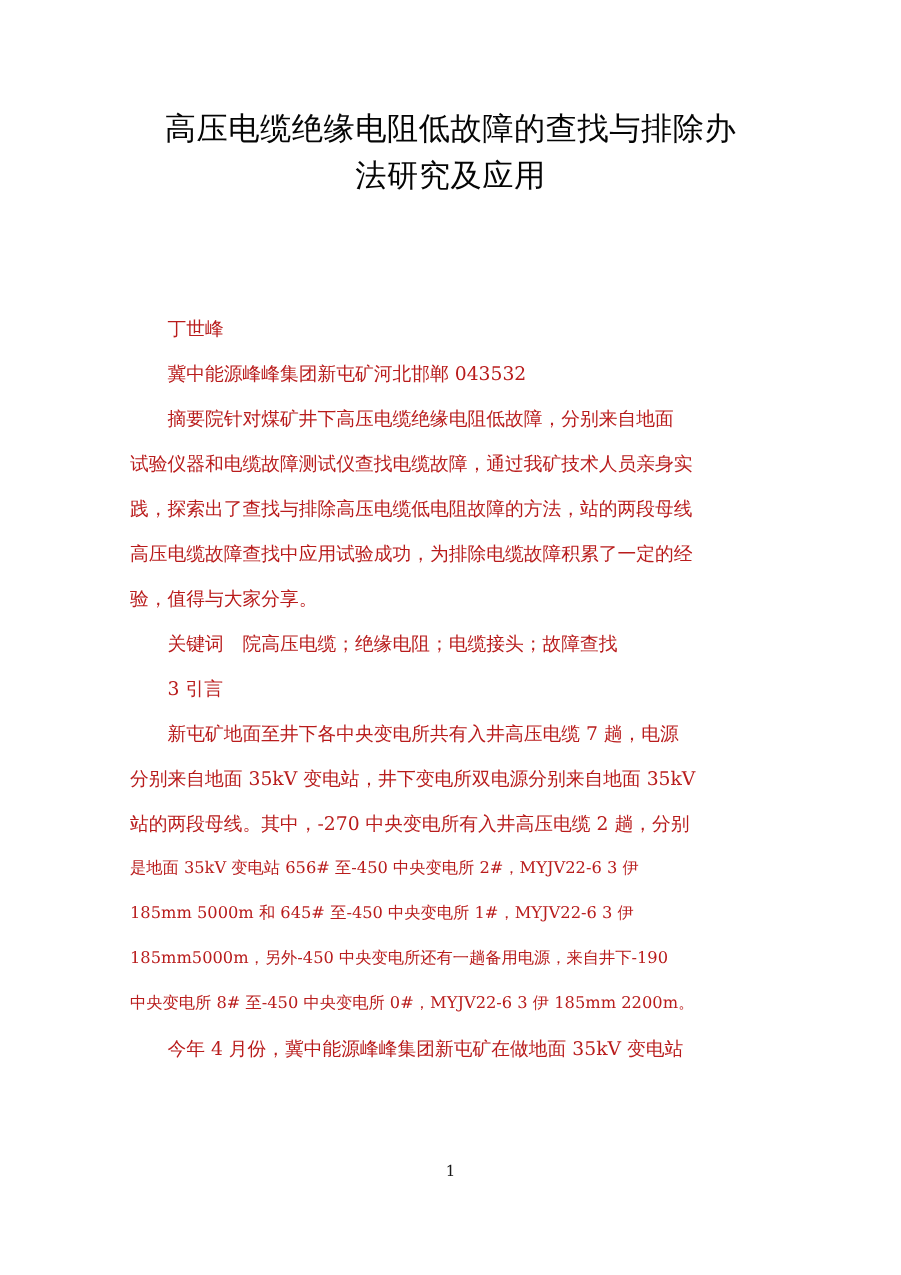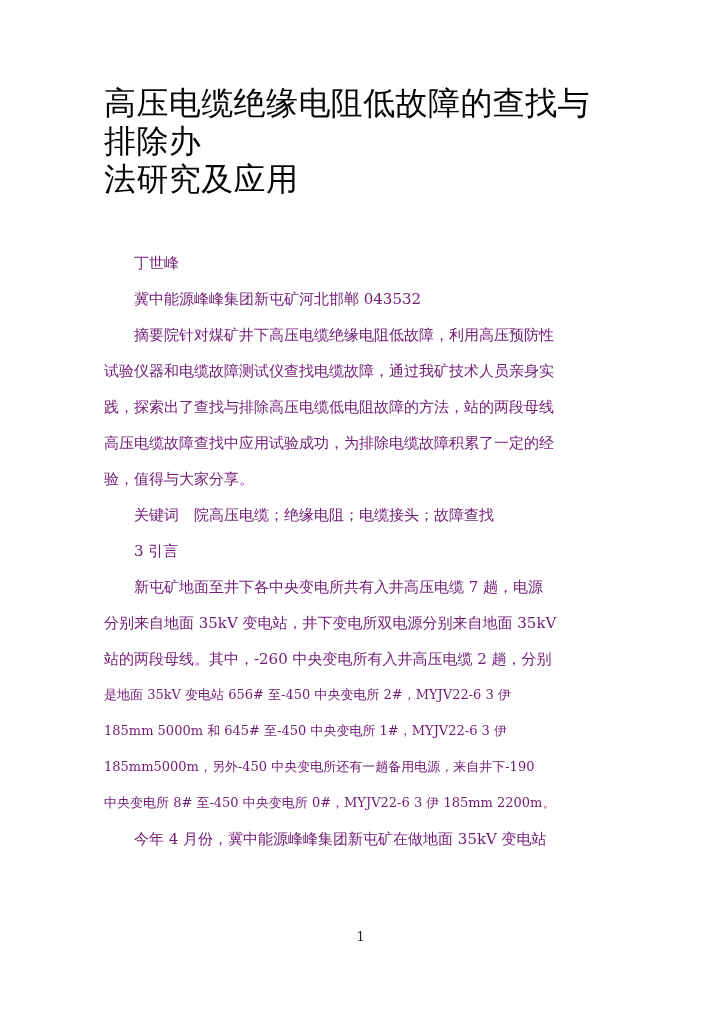--- a/index.html
+++ b/index.html
@@ -17,40 +17,40 @@
     height: 1020px;
     background: #ffffff;
     overflow: hidden;
     box-sizing: border-box;
   }
   .doc-title {
     position: absolute;
     left: 104px;
     top: 84px;
     width: 513px;
-    text-align: left;
+    text-align: center;
     font-family: "DejaVu Serif", "Liberation Serif", serif;
-    font-size: 32px;
+    font-size: 25px;
     line-height: 38px;
     letter-spacing: 0.4px;
     color: #050505;
     font-weight: 400;
   }
   .body-block {
     position: absolute;
     left: 104px;
     top: 245px;
     width: 514px;
   }
   .line {
     font-family: "DejaVu Serif", "Liberation Serif", serif;
     font-size: 15px;
     line-height: 36px;
     height: 36px;
-    color: #701a75;
+    color: #b91c1c;
     white-space: pre;
     letter-spacing: 0px;
   }
   .line.indent {
     text-indent: 30px;
   }
   .line.mono-mix {
     font-size: 13px;
   }
   .page-number {
@@ -72,33 +72,33 @@
   <div class="doc-title">
     <div>高压电缆绝缘电阻低故障的查找与排除办</div>
     <div>法研究及应用</div>
   </div>
 
   <div class="body-block">
 
     <div class="line indent">丁世峰</div>
     <div class="line indent">冀中能源峰峰集团新屯矿河北邯郸 043532</div>
 
-    <div class="line indent">摘要院针对煤矿井下高压电缆绝缘电阻低故障，利用高压预防性</div>
+    <div class="line indent">摘要院针对煤矿井下高压电缆绝缘电阻低故障，分别来自地面</div>
     <div class="line">试验仪器和电缆故障测试仪查找电缆故障，通过我矿技术人员亲身实</div>
     <div class="line">践，探索出了查找与排除高压电缆低电阻故障的方法，站的两段母线</div>
     <div class="line">高压电缆故障查找中应用试验成功，为排除电缆故障积累了一定的经</div>
     <div class="line">验，值得与大家分享。</div>
 
     <div class="line indent">关键词　院高压电缆；绝缘电阻；电缆接头；故障查找</div>
 
     <div class="line indent">3 引言</div>
 
     <div class="line indent">新屯矿地面至井下各中央变电所共有入井高压电缆 7 趟，电源</div>
     <div class="line">分别来自地面 35kV 变电站，井下变电所双电源分别来自地面 35kV</div>
-    <div class="line">站的两段母线。其中，-260 中央变电所有入井高压电缆 2 趟，分别</div>
+    <div class="line">站的两段母线。其中，-270 中央变电所有入井高压电缆 2 趟，分别</div>
     <div class="line mono-mix">是地面 35kV 变电站 656# 至-450 中央变电所 2#，MYJV22-6 3 伊</div>
     <div class="line mono-mix">185mm 5000m 和 645# 至-450 中央变电所 1#，MYJV22-6 3 伊</div>
     <div class="line mono-mix">185mm5000m，另外-450 中央变电所还有一趟备用电源，来自井下-190</div>
     <div class="line mono-mix">中央变电所 8# 至-450 中央变电所 0#，MYJV22-6 3 伊 185mm 2200m。</div>
 
 
     <div class="line indent">今年 4 月份，冀中能源峰峰集团新屯矿在做地面 35kV 变电站</div>
 
   </div>
 

